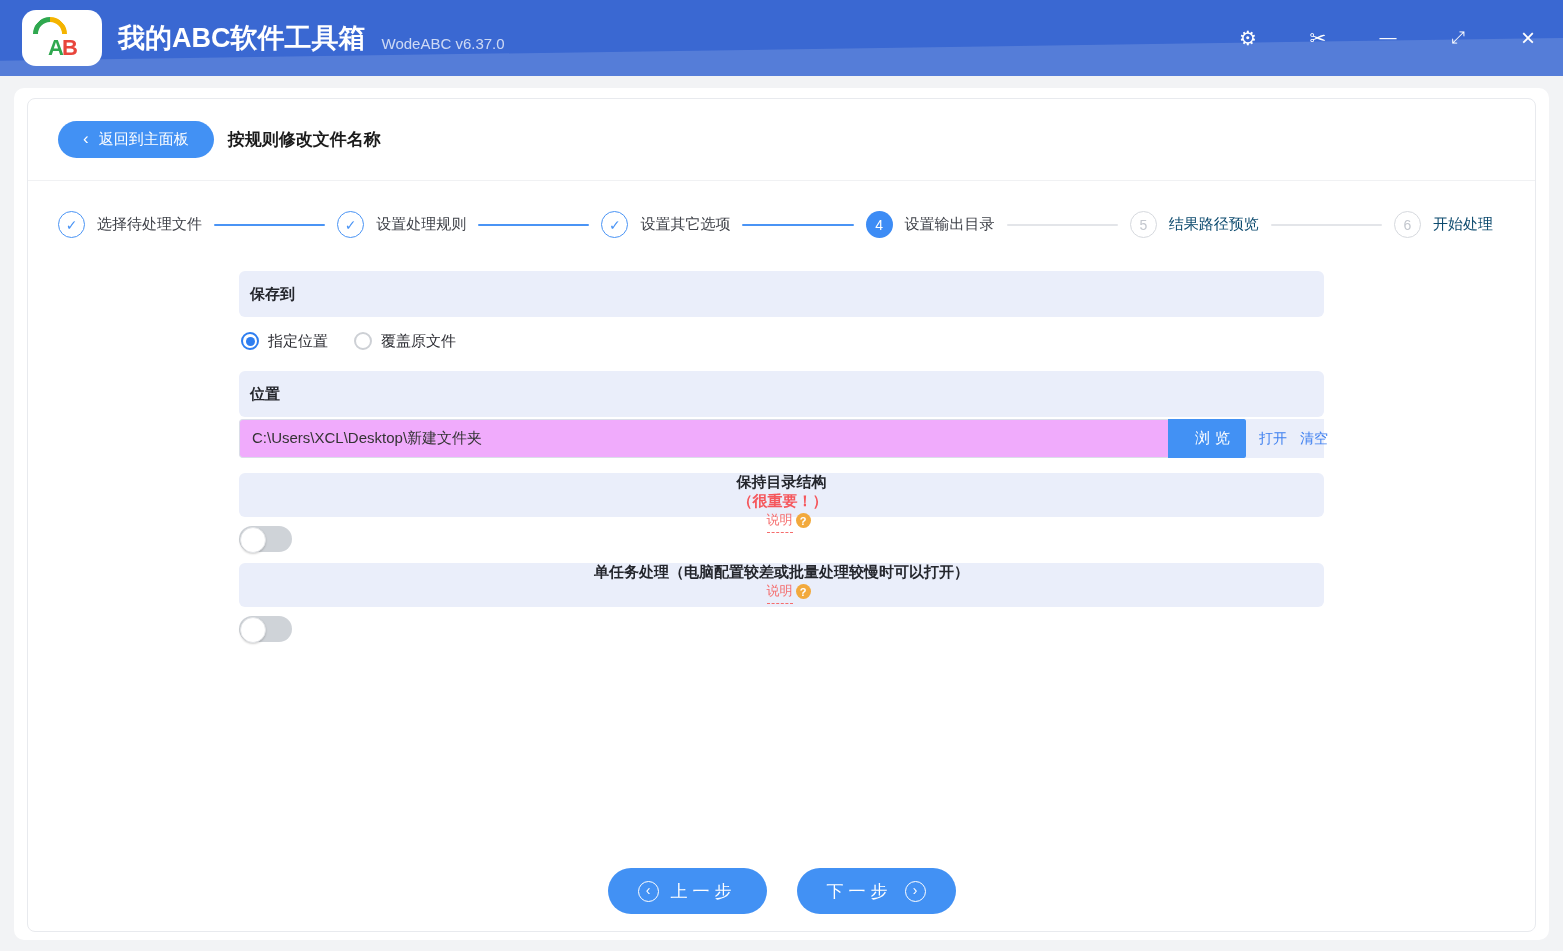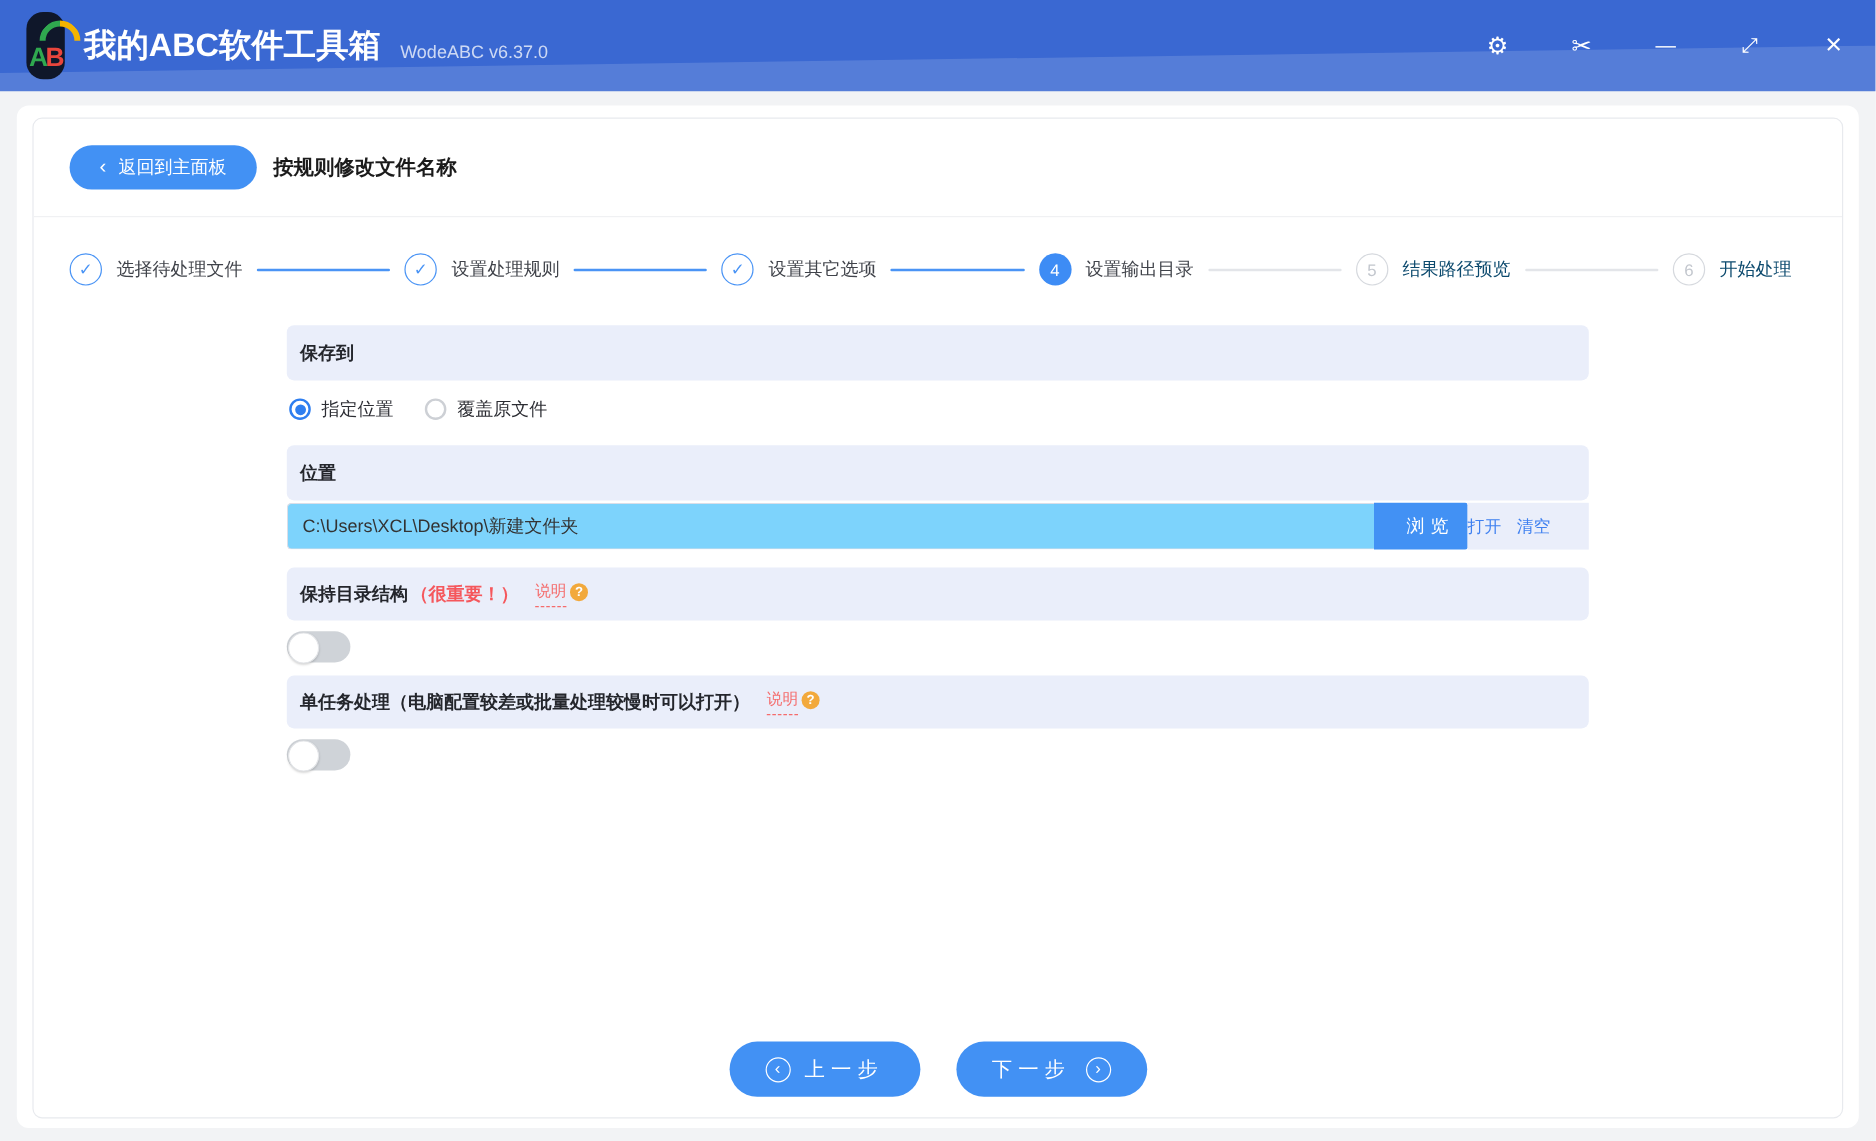--- a/index.html
+++ b/index.html
@@ -2,21 +2,21 @@
 <html><head>
 <meta charset="utf-8">
 <style>
   * { margin:0; padding:0; box-sizing:border-box; font-family:"Liberation Sans","DejaVu Sans",sans-serif; }
   html,body { width:1563px; height:951px; background:#f2f3f5; overflow:hidden; }
 
   
   .titlebar { position:relative; height:76px; background:#3a68d2; display:flex; align-items:center; padding-left:22px; overflow:hidden; }
   .titlebar::after { content:""; position:absolute; inset:0; background:rgba(255,255,255,.14); clip-path:polygon(0 80%,100% 50%,100% 100%,0 100%); pointer-events:none; }
   .titlebar > * { z-index:2; }
-  .logo { position:relative; width:32px; height:56px; background:#0f172a; border-radius:14px; flex:0 0 auto; }
+  .logo { position:relative; width:80px; height:56px; background:#ffffff; border-radius:14px; flex:0 0 auto; }
   .arc { position:absolute; top:7px; left:11px; width:34px; height:34px; border:5px solid transparent; border-radius:50%; }
   .arc.g { border-top-color:#2fa84f; transform:rotate(-45deg); }
   .arc.y { border-top-color:#f4b400; transform:rotate(45deg); }
   .logo-ab { position:absolute; left:0; right:0; bottom:5px; text-align:center; font-size:22px; font-weight:800; letter-spacing:-2px; }
   .logo-ab .a { color:#2fa84f; }
   .logo-ab .b { color:#e8453c; }
   .app-title { color:#fff; font-size:27px; font-weight:700; margin-left:16px; }
   .app-version { color:rgba(255,255,255,.75); font-size:15px; margin-left:16px; margin-top:10px; }
   .win-icons { margin-left:auto; display:flex; height:76px; }
   .win-icon { width:70px; height:76px; display:flex; align-items:center; justify-content:center; color:#fff; font-size:20px; cursor:pointer; }
@@ -41,38 +41,38 @@
   .step.upcoming .step-circle { border:1.5px solid #d6d9de; color:#c3c7ce; background:#fff; }
   .step-label { margin:0 12px; font-size:15px; color:#40434a; white-space:nowrap; }
   .step.upcoming .step-label { color:#0c4a6e; }
   .connector { flex:1 1 auto; height:2px; margin-right:12px; border-radius:1px; }
   .connector.active { background:#4a94f5; }
   .connector.idle { background:#e3e5e9; }
 
   
   .content { padding:0 211px; }
   .sec-header { height:46px; background:#eaeefa; border-radius:6px; display:flex; align-items:center; padding:0 11px; font-size:15px; font-weight:700; color:#24262c; }
-  .sec-header.h44 { height:44px; }
+  .sec-header.h44 { height:44px;flex-direction:column; }
   .mt33{margin-top:33px;} .mt14{margin-top:14px;} .mt15{margin-top:15px;} .mt21{margin-top:11px;}
   .important { color:#f5575c; margin-left:2px; }
   .help { display:flex; align-items:center; gap:3px; margin-left:14px; cursor:pointer; }
   .help-text { font-size:13px; font-weight:400; color:#f56c6c; border-bottom:1px dashed #f56c6c; padding-bottom:3px; }
   .help-q { width:15px; height:15px; border-radius:50%; background:#f2a93c; color:#fff; font-size:11px; font-weight:700; display:flex; align-items:center; justify-content:center; margin-top:-3px; }
 
   .radio-row { margin-top:8px; height:32px; display:flex; align-items:center; gap:26px; padding-left:2px; }
   .radio { display:flex; align-items:center; gap:9px; font-size:15px; color:#2c2d33; cursor:pointer; }
   .radio-dot { width:18px; height:18px; border-radius:50%; display:flex; align-items:center; justify-content:center; }
   .radio-dot.on { border:2px solid #2e7ef0; }
   .radio-dot.on::after { content:""; width:9px; height:9px; border-radius:50%; background:#2e7ef0; }
   .radio-dot.off { border:2px solid #cdd0d5; }
 
   .path-row { margin-top:2px; display:flex; height:39px; }
-  .path-input { flex:1 1 auto; border:1px solid #dadee8; border-right:none; border-radius:4px 0 0 4px; padding:0 12px; font-size:15px; color:#333; outline:none; background:#7dd3fc; }
+  .path-input { flex:1 1 auto; border:1px solid #dadee8; border-right:none; border-radius:4px 0 0 4px; padding:0 12px; font-size:15px; color:#333; outline:none; background:#f0abfc; }
   .browse-btn { width:78px; border:none; background:#4291f4; color:#fff; font-size:15px; letter-spacing:5px; padding-left:16px; cursor:pointer; border-radius:0 2px 2px 0; }
-  .path-links { width:101px; background:#eaeefa; display:flex; align-items:center; gap:13px; font-size:14px; color:#3f80f0; }
+  .path-links { width:78px; background:#eaeefa; display:flex; align-items:center; padding-left:13px; gap:13px; font-size:14px; color:#3f80f0; }
   .path-links span { cursor:pointer; white-space:nowrap; }
 
   .toggle { margin-top:9px; width:53px; height:26px; border-radius:13px; background:#cfd3d8; position:relative; cursor:pointer; }
   .toggle::after { content:""; position:absolute; left:1px; top:1px; width:24px; height:24px; border-radius:50%; background:#fff; border:1px solid #e3e5e8; box-shadow:0 1px 2px rgba(0,0,0,.18); }
 
   .footer { display:flex; justify-content:center; gap:30px; margin-top:226px; }
   .pill-btn { height:46px; padding:0 30px; border:none; border-radius:23px; background:#4291f4; color:#fff; font-size:17px; display:flex; align-items:center; gap:12px; letter-spacing:5px; cursor:pointer; }
   .circ { width:21px; height:21px; border:1.5px solid #fff; border-radius:50%; display:flex; align-items:center; justify-content:center; font-size:14px; letter-spacing:0; line-height:1; padding-bottom:2px; flex:0 0 auto; }
 </style>
 </head>

